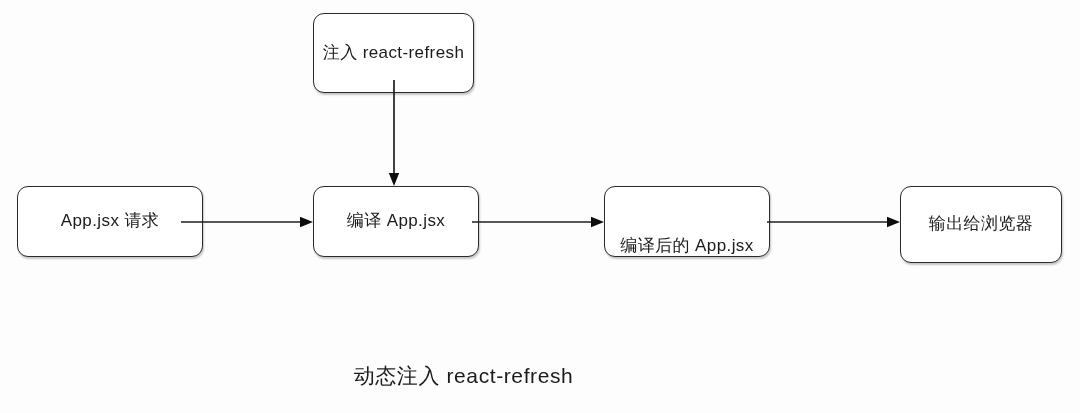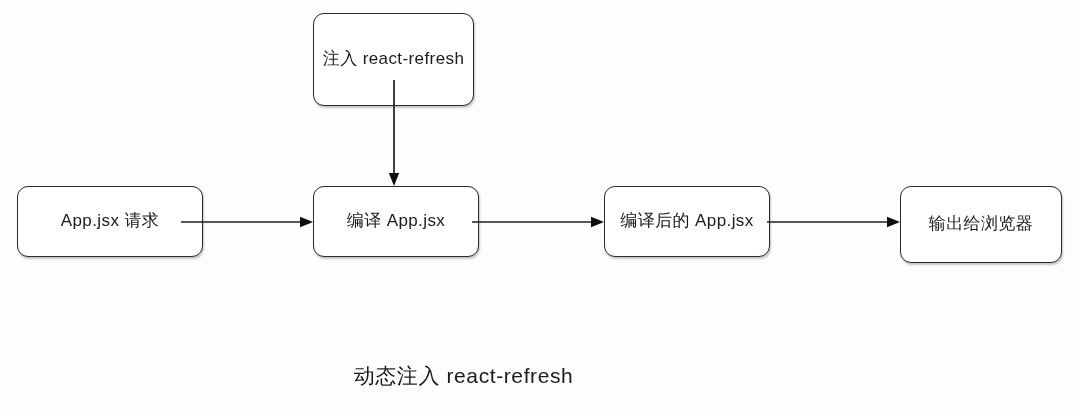--- a/index.html
+++ b/index.html
@@ -29,24 +29,24 @@
     box-shadow: 1px 1.5px 2px rgba(0,0,0,0.22);
   }
   .node-label {
     font-size: 17px;
     line-height: 1.2;
     color: #1b1b1b;
     letter-spacing: 0.4px;
     white-space: nowrap;
     text-align: center;
   }
-  #node-inject      { left: 313px; top: 13px;  width: 161px; height: 93px; }
+  #node-inject      { left: 313px; top: 13px;  width: 161px; height: 80px; }
   #node-request     { left: 17px;  top: 186px; width: 186px; height: 71px; }
   #node-compile     { left: 313px; top: 186px; width: 166px; height: 71px; }
-  #node-compiled    { left: 604px; top: 186px; width: 166px; height: 71px; }
+  #node-compiled    { left: 604px; top: 186px; width: 166px; height: 71px; align-items: flex-end; }
   #node-output      { left: 900px; top: 186px; width: 162px; height: 77px; }
 
   .edge {
     position: absolute;
     overflow: visible;
   }
   .edge-line {
     stroke: #1f1f1f;
     stroke-width: 1.7px;
     fill: none;

